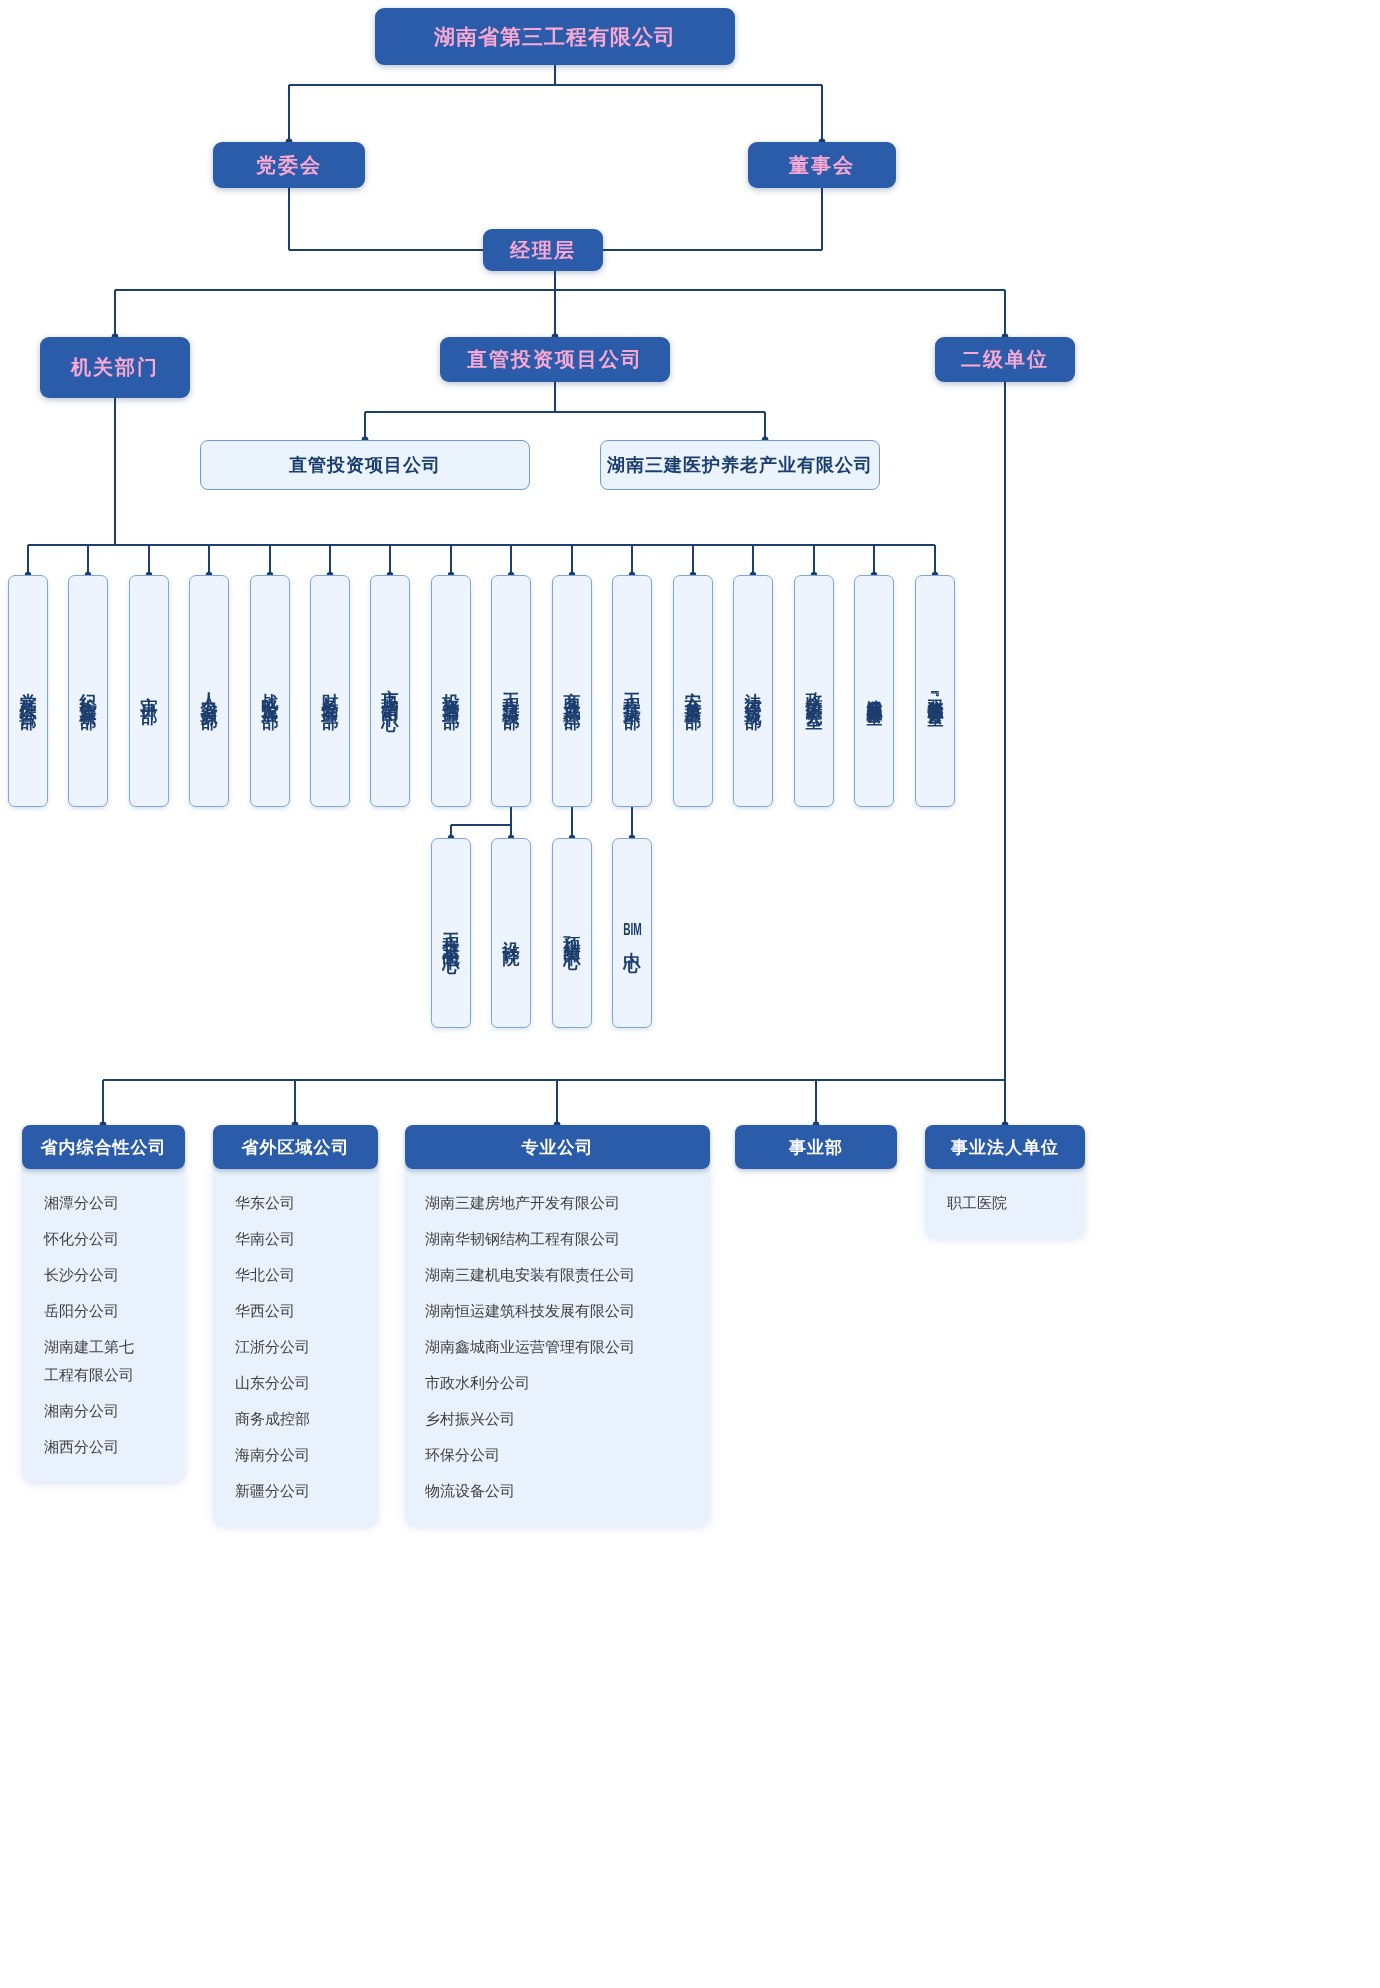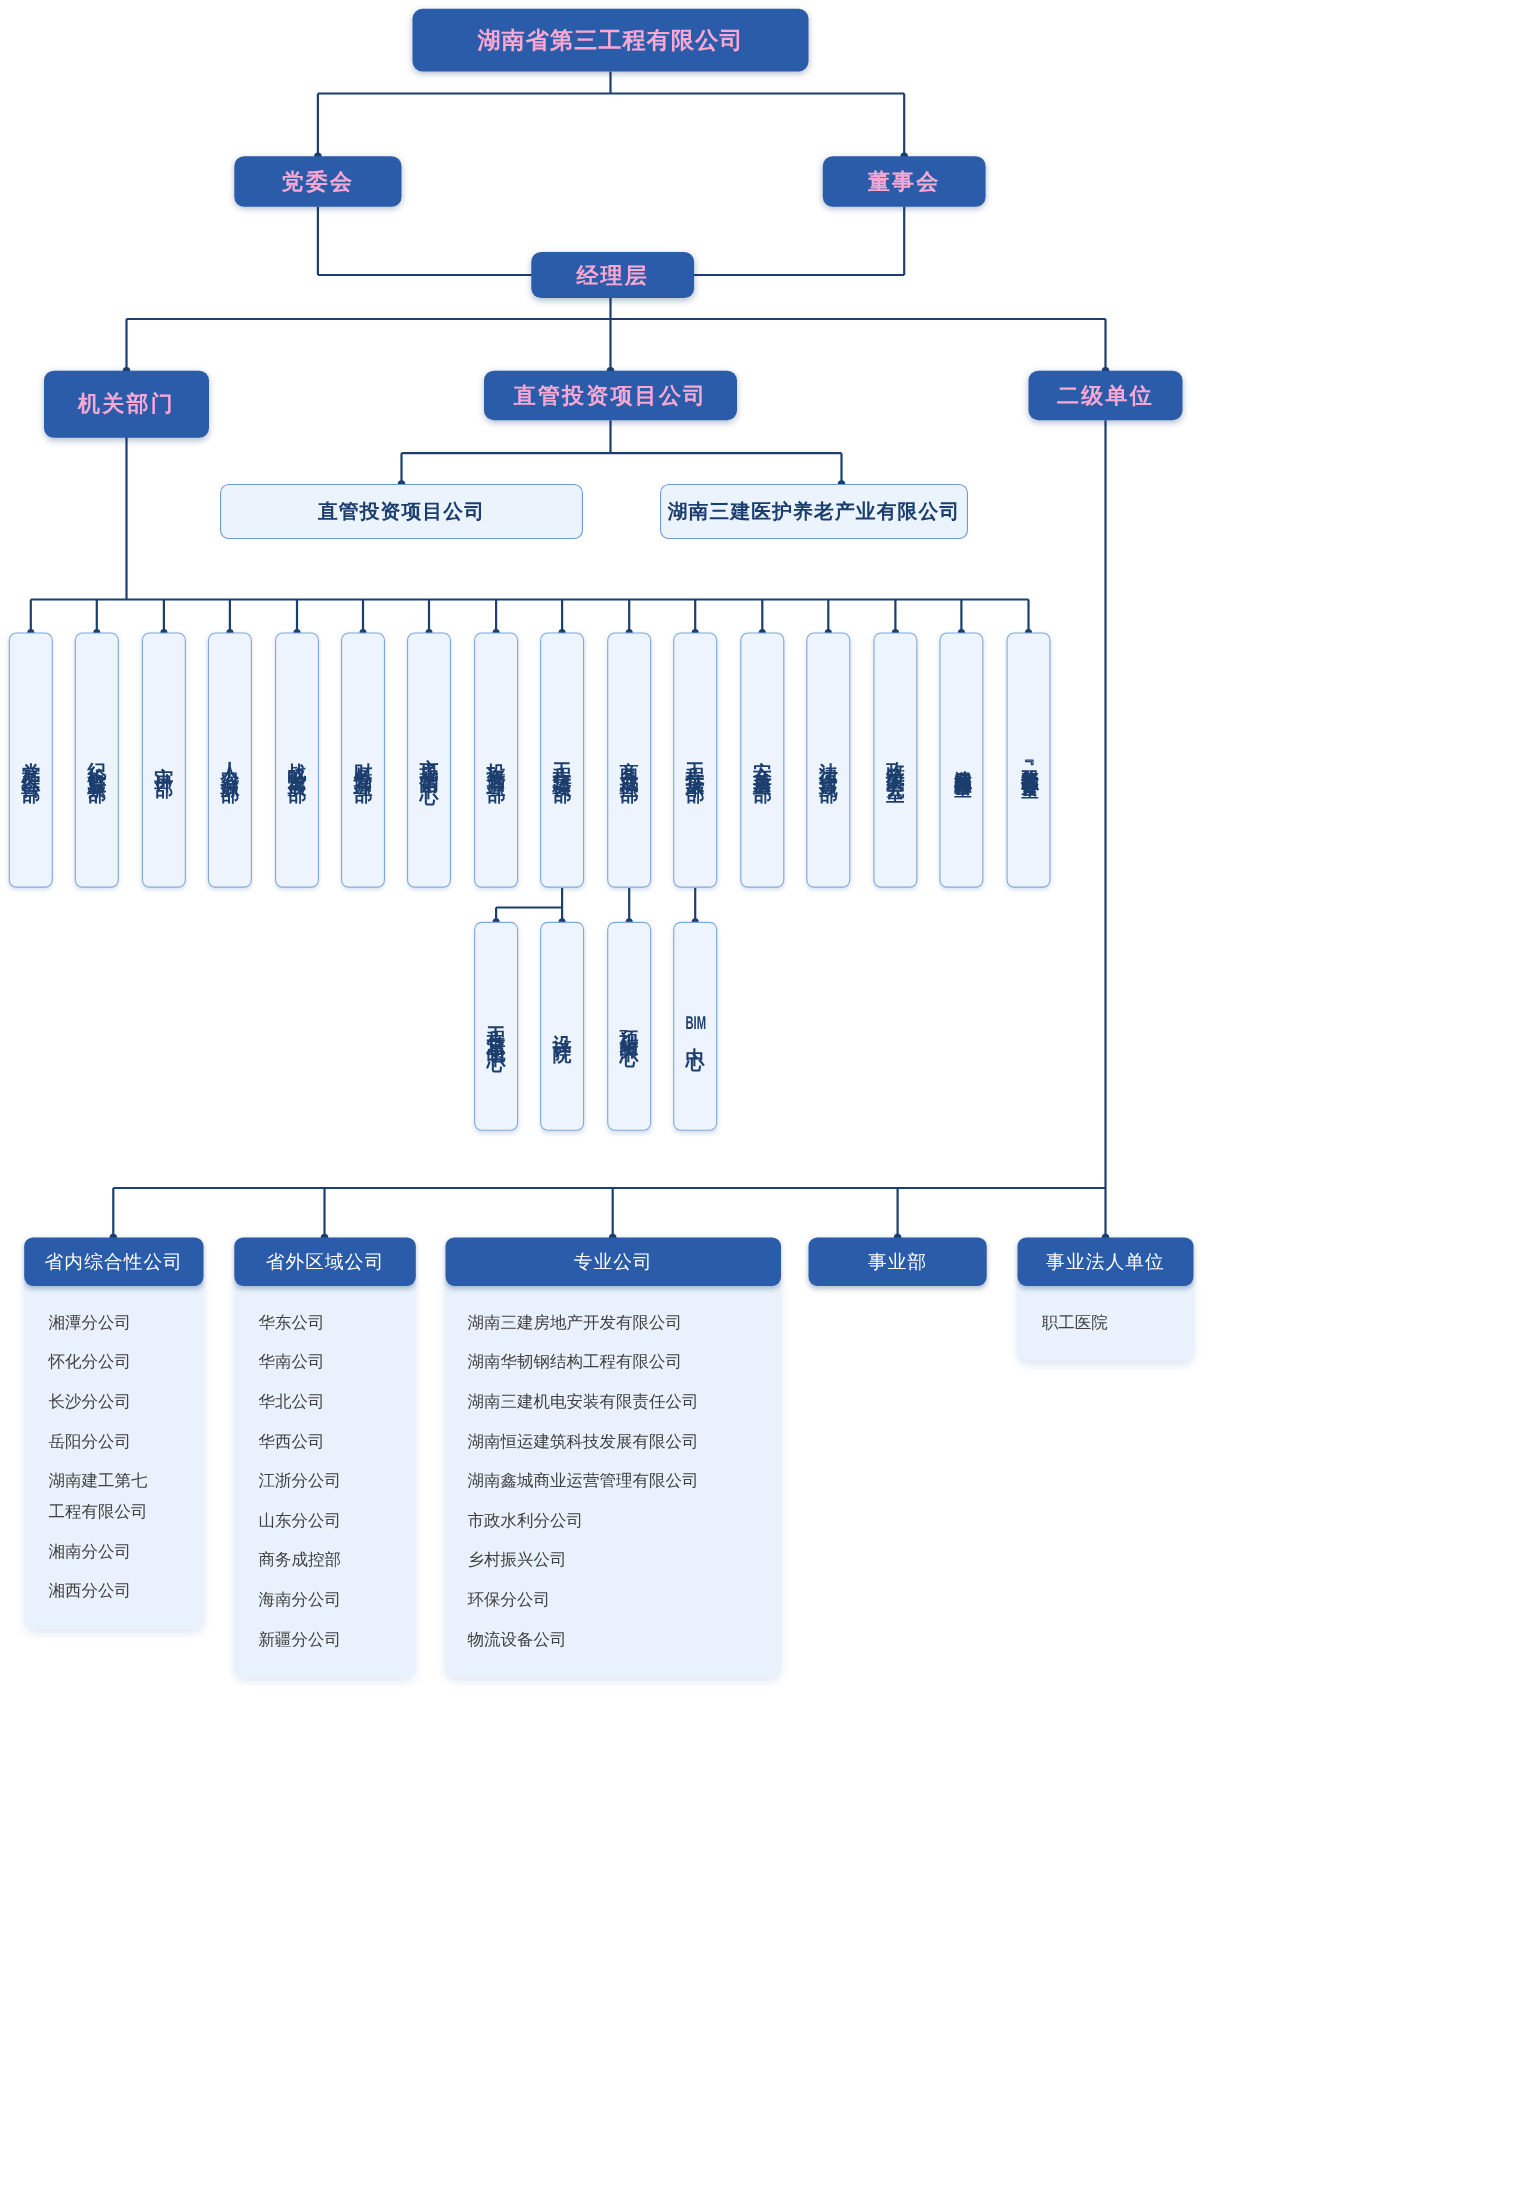--- a/index.html
+++ b/index.html
@@ -18,21 +18,21 @@
   .dept { position:absolute; top:575px; width:40px; height:232px; background:#EDF4FD; border:1px solid #7FA8DA;
           border-radius:7px; display:flex; align-items:center; justify-content:center;
           writing-mode:vertical-rl; text-orientation:upright; color:#1C3E6E; font-weight:bold;
           font-size:17px; letter-spacing:5px; box-sizing:border-box; box-shadow:0 2px 4px rgba(43,92,169,.18); }
   .dept.tight { letter-spacing:1px; font-size:16px; }
   .dept.child { top:838px; height:190px; letter-spacing:4px; }
   .tcy { text-combine-upright:all; }
 
   .group { position:absolute; top:1125px; }
   .ghead { height:44px; background:#2B5CA9; border-radius:8px; display:flex; align-items:center; justify-content:center;
-           color:#ffffff; font-weight:normal; font-size:17px; letter-spacing:1px; position:relative; z-index:2;
+           color:#ffffff; font-weight:bold; font-size:17px; letter-spacing:1px; position:relative; z-index:2;
            box-shadow:0 2px 5px rgba(20,50,100,.3); }
   .gbody { background:#E9F2FC; border-radius:0 0 10px 10px; margin-top:-4px; padding:20px 0 16px;
            position:relative; z-index:1; box-shadow:0 3px 8px rgba(43,92,169,.15); }
   .gbody ul { list-style:none; margin:0; padding:0; }
   .gbody li { font-size:15px; color:#404040; line-height:28px; padding:4px 8px 4px 22px; white-space:pre-line; }
   .gbody.narrowpad li { padding-left:20px; }
 </style>
 </head>
 <body>
 
@@ -91,21 +91,21 @@
         <circle cx="1005" cy="1125" r="3.4"></circle>
     </g>
   </svg>
 
   <div class="node blue fs21" style="left:375px; top:8px; width:360px; height:57px;">湖南省第三工程有限公司</div>
 
   <div class="node blue fs20" style="left:213px; top:142px; width:152px; height:46px;">党委会</div>
 
   <div class="node blue fs20" style="left:748px; top:142px; width:148px; height:46px;">董事会</div>
 
-  <div class="node blue fs20" style="left:483px; top:229px; width:148px; height:42px;">经理层</div>
+  <div class="node blue fs20" style="left:483px; top:229px; width:120px; height:42px;">经理层</div>
 
   <div class="node blue fs20" style="left:40px; top:337px; width:150px; height:61px;text-align:right;">机关部门</div>
 
   <div class="node blue fs20" style="left:440px; top:337px; width:230px; height:45px;">直管投资项目公司</div>
 
   <div class="node blue fs20" style="left:935px; top:337px; width:140px; height:45px;">二级单位</div>
 
   <div class="node light fs18" style="left:200px; top:440px; width:330px; height:50px;">直管投资项目公司</div>
 
   <div class="node light fs18" style="left:600px; top:440px; width:280px; height:50px;">湖南三建医护养老产业有限公司</div>

